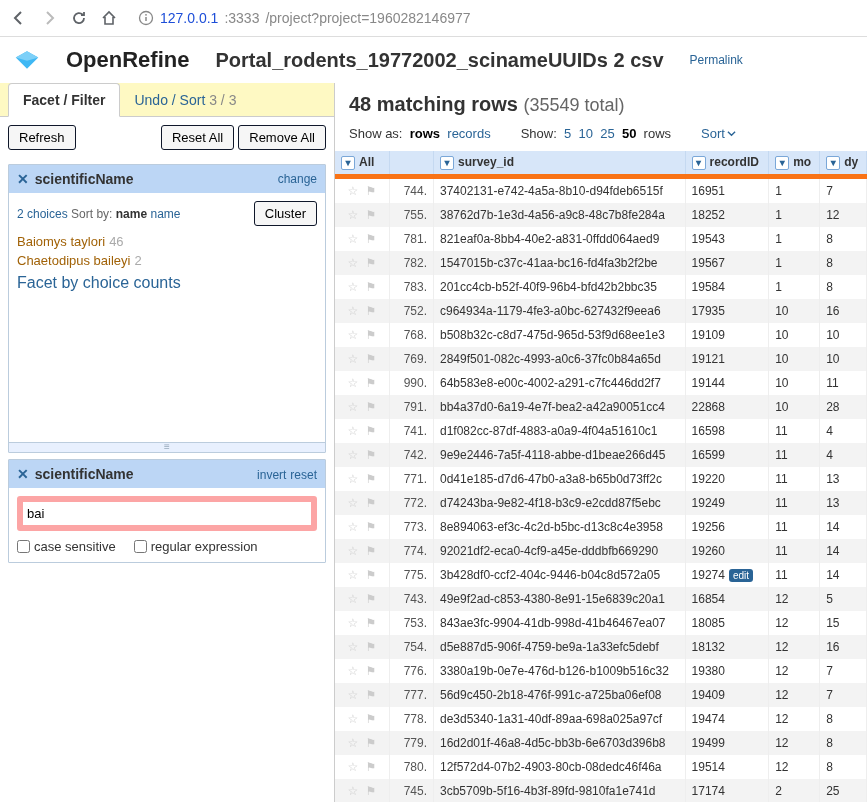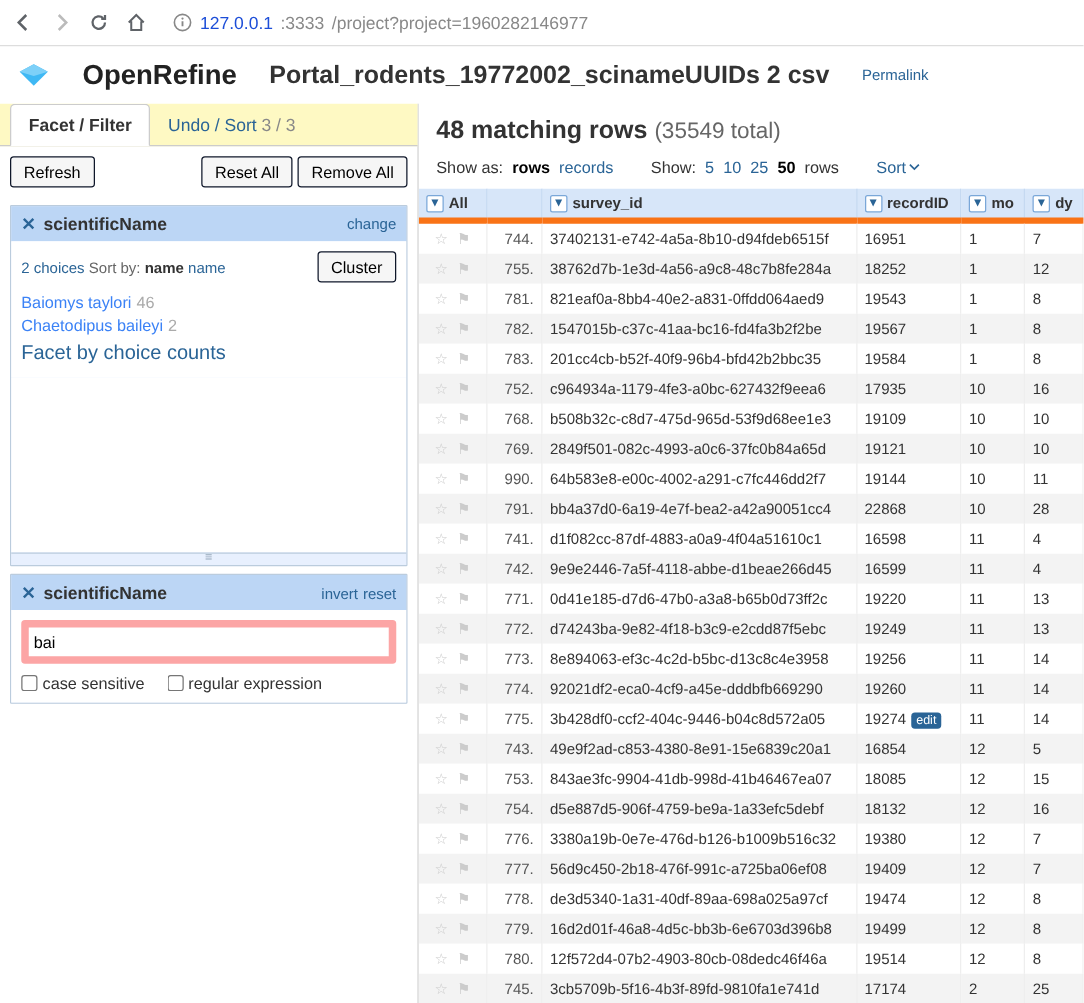--- a/index.html
+++ b/index.html
@@ -27,21 +27,21 @@
 .facet { margin: 6px 8px; border: 1px solid #bcd; border-radius: 1px; background: #e8f0fe; }
 .facet-hdr { display: flex; justify-content: space-between; align-items: center; padding: 6px 8px; background: #bcd6f5; font-weight: bold; font-size: 14px; }
 .facet-hdr .close { color: #2a6496; font-weight: bold; cursor: pointer; margin-right: 6px; }
 .facet-hdr .link { font-size: 12px; font-weight: normal; color: #2a6496; cursor: pointer; }
 .facet-body { padding: 6px 8px; background: #fff; }
 .facet-ctrl { display: flex; align-items: center; justify-content: space-between; font-size: 12px; padding: 2px 0 6px 0; }
 .facet-ctrl .sortlbl { color: #666; }
 .facet-ctrl .srt { color: #333; font-weight: bold; }
 .facet-ctrl .srt-link { color: #2a6496; cursor: pointer; }
 .choice { padding: 2px 0; font-size: 13px; }
-.choice .nm { color: #3b82f6; cursor: pointer; }
+.choice .nm { color: #a16207; cursor: pointer; }
 .choice .ct { color: #aaa; margin-left: 4px; }
 .facet-link { color: #2a6496; font-size: 16px; cursor: pointer; padding: 4px 0; display: block; }
 .grip { height: 10px; background: #e8f0fe; border-top: 1px solid #bcd; text-align: center; color: #9ab; font-size: 10px; line-height: 8px; }
 .text-facet-body { padding: 8px; background: #fff; }
 .text-facet-body input[type=text] { width: 100%; padding: 4px; border: 6px solid #fca5a5; border-radius: 3px; font-size: 13px; }
 .check-row { display: flex; gap: 18px; margin-top: 8px; font-size: 13px; }
 .check-row label { display: flex; align-items: center; gap: 4px; }
 .right { flex: 1; background: #fff; overflow-x: auto; }
 .summary { padding: 10px 14px 6px 14px; font-size: 20px; }
 .summary .bold { font-weight: bold; }

